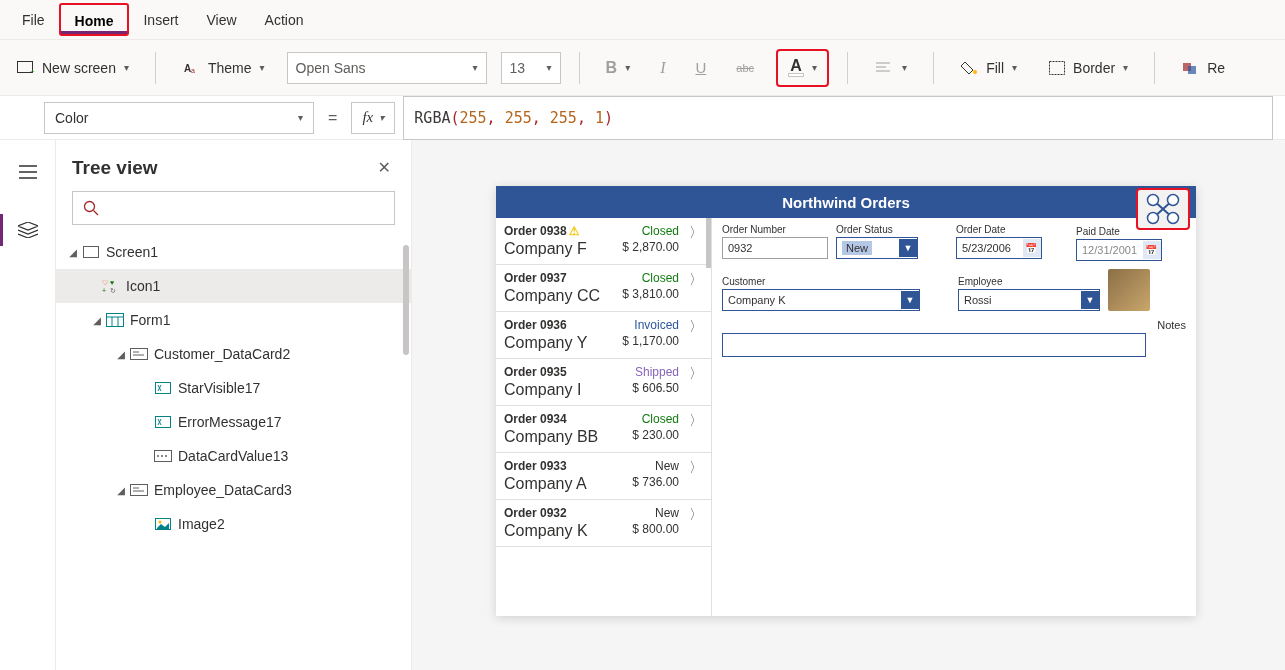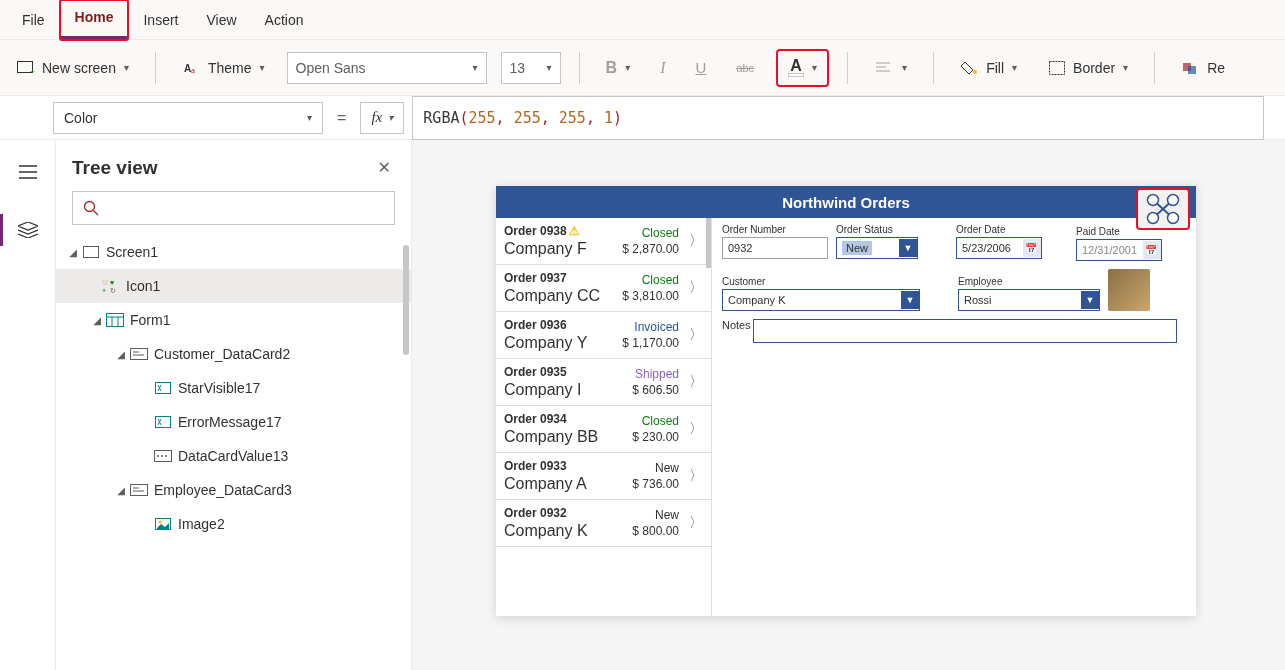--- a/index.html
+++ b/index.html
@@ -1,36 +1,36 @@
 <!DOCTYPE html>
 <html><head>
 <meta charset="utf-8">
 <style>
   * { box-sizing: border-box; margin: 0; padding: 0; }
   body { font-family: "Segoe UI", Arial, sans-serif; font-size: 13px; color: #323130; background: #fff; overflow: hidden; width: 1285px; height: 670px; position: relative; }
 
   
   .menubar { display: flex; align-items: center; height: 40px; padding: 0 8px; background: #faf9f8; border-bottom: 1px solid #edebe9; }
   .menubar .menu-item { padding: 8px 14px; font-size: 14px; cursor: pointer; font-weight: 400; color: #323130; }
-  .menubar .menu-item.active { font-weight: 600; border-bottom: 3px solid #742774; color: #7f1d1d; padding-bottom: 11px; }
+  .menubar .menu-item.active { font-weight: 600; border-bottom: 3px solid #742774; color: #000000; padding-bottom: 2px; }
   .hl-red { border: 2px solid #e81123; }
 
   
   .ribbon { display: flex; align-items: center; height: 56px; padding: 0 8px; background: #faf9f8; border-bottom: 1px solid #edebe9; gap: 14px; }
   .ribbon-sep { width: 1px; background: #d2d0ce; height: 32px; margin: 0 4px; }
   .ribbon-btn { display: inline-flex; align-items: center; gap: 6px; padding: 6px 8px; cursor: pointer; font-size: 14px; color: #323130; border-radius: 2px; }
   .ribbon-btn.disabled { color: #a19f9d; }
   .icon-box { width: 20px; height: 20px; display: inline-flex; align-items: center; justify-content: center; }
   .chev { font-size: 10px; color: #605e5c; margin-left: 2px; }
   .select-box { display: inline-flex; align-items: center; justify-content: space-between; border: 1px solid #c8c6c4; background: #fff; padding: 4px 8px; font-size: 14px; color: #605e5c; height: 32px; }
   .select-box .chev { margin-left: auto; }
   .hl-box { border: 2px solid #e81123; border-radius: 4px; padding: 2px; }
 
   
-  .formula-bar { display: flex; align-items: center; height: 44px; padding: 6px 21px; background: #fff; border-bottom: 1px solid #edebe9; gap: 8px; }
+  .formula-bar { display: flex; align-items: center; height: 44px; padding: 6px 12px; background: #fff; border-bottom: 1px solid #edebe9; gap: 8px; }
   .prop-select { width: 270px; height: 32px; border: 1px solid #c8c6c4; padding: 4px 10px; display: flex; align-items: center; justify-content: space-between; font-size: 14px; }
   .eq { font-size: 16px; color: #605e5c; padding: 0 6px; }
   .fx-btn { width: 44px; height: 32px; border: 1px solid #c8c6c4; display: flex; align-items: center; justify-content: center; font-style: italic; font-size: 15px; cursor: pointer; gap: 4px; }
   .formula-input { flex: 1; height: 44px; border: 1px solid #c8c6c4; padding: 4px 10px; font-family: Consolas, monospace; font-size: 15px; display: flex; align-items: center; }
   .tok-fn { color: #3b3a39; }
   .tok-num { color: #b5651d; }
   .tok-punct { color: #a4262c; }
 
   
   .main { display: flex; height: calc(670px - 40px - 56px - 44px); position: relative; }
@@ -56,21 +56,21 @@
   .ctrl-icon { width: 18px; height: 18px; margin: 0 6px 0 2px; display: inline-flex; align-items: center; justify-content: center; }
 
   
   .canvas { flex: 1; background: #f5f5f5; position: relative; }
   .canvas-inner { position: absolute; left: 84px; top: 46px; width: 700px; height: 430px; background: #fff; box-shadow: 0 2px 10px rgba(0,0,0,.15); display: flex; }
 
   .order-list { width: 216px; background: #fff; border-right: 1px solid #e1dfdd; display: flex; flex-direction: column; }
   .app-title { background: #2f5597; color: #fff; padding: 7px 19px; font-weight: 700; font-size: 15px; text-align: center; position: absolute; top: 0; left: 0; right: 0; height: 32px; display: flex; align-items: center; justify-content: center; }
   .title-icon { position: absolute; right: 6px; top: 2px; width: 54px; height: 42px; background: #f3f2f1; border: 2px solid #e81123; border-radius: 4px; display: flex; align-items: center; justify-content: center; z-index: 5; }
   .order-list-body { margin-top: 32px; overflow-y: auto; flex: 1; position: relative; }
-  .olist-row { border-bottom: 1px solid #e1dfdd; padding: 6px 8px; display: flex; align-items: center; gap: 6px; cursor: pointer; }
+  .olist-row { border-bottom: 1px solid #e1dfdd; padding: 6px 8px; display: flex; gap: 6px; cursor: pointer; }
   .olist-row .col-l { flex: 1; }
   .olist-row .ord { font-weight: 700; font-size: 12px; display: flex; align-items: center; gap: 2px; }
   .olist-row .comp { font-size: 16px; color: #323130; margin-top: 2px; }
   .olist-row .col-r { text-align: right; }
   .olist-row .stat { font-size: 12px; }
   .olist-row .amt { font-size: 12px; color: #323130; margin-top: 2px; }
   .olist-row .arrow { color: #605e5c; font-size: 14px; padding-left: 4px; }
   .st-closed { color: #107c10; }
   .st-invoiced { color: #2b579a; }
   .st-shipped { color: #8764b8; }
@@ -518,20 +518,20 @@
           <div style="width:22px;"></div>
           <div class="fgroup" style="width:142px;">
             <label>Employee</label>
             <div class="finput">
                 <span>Rossi</span>
                 <span class="dd">▼</span>
               </div>
           </div>
           <div class="avatar"></div>
         </div>
-        <div class="frow" style="gap:2px;text-align:right;">
+        <div class="frow" style="flex-direction:column;gap:2px;text-align:right;">
           <label>Notes</label>
           <div class="notes-box"></div>
         </div>
       </div>
     </div>
   </div>
 </div>
 
 </body></html>

